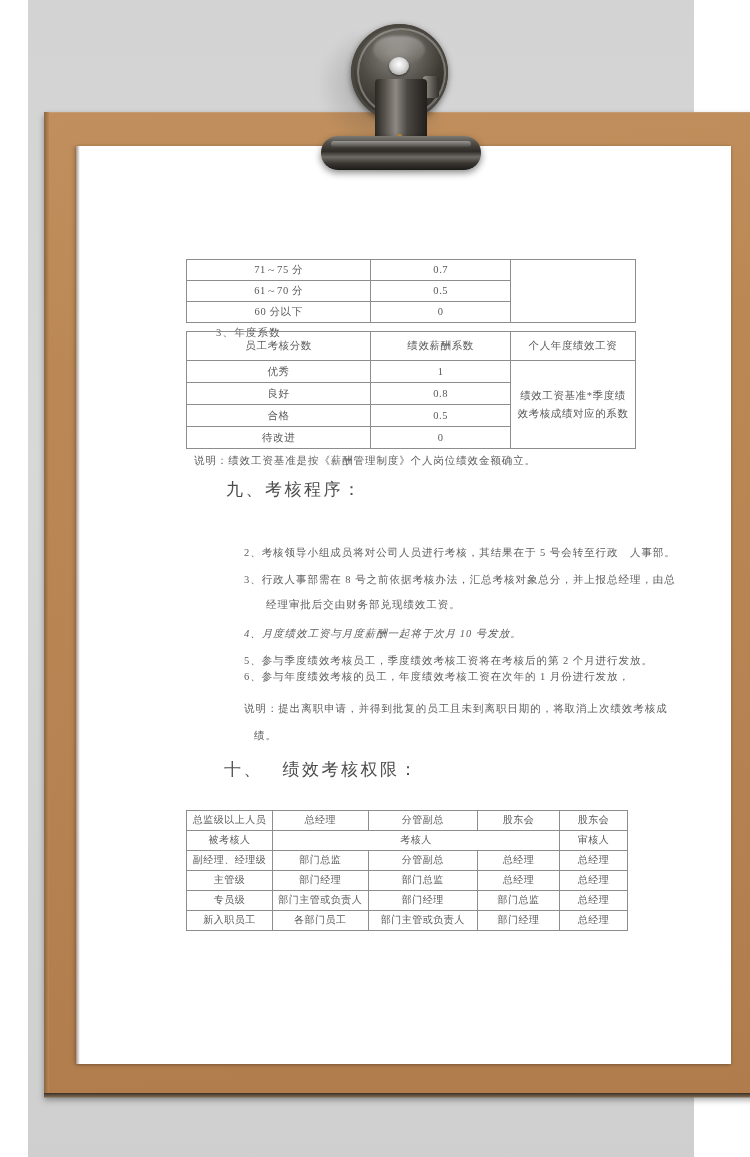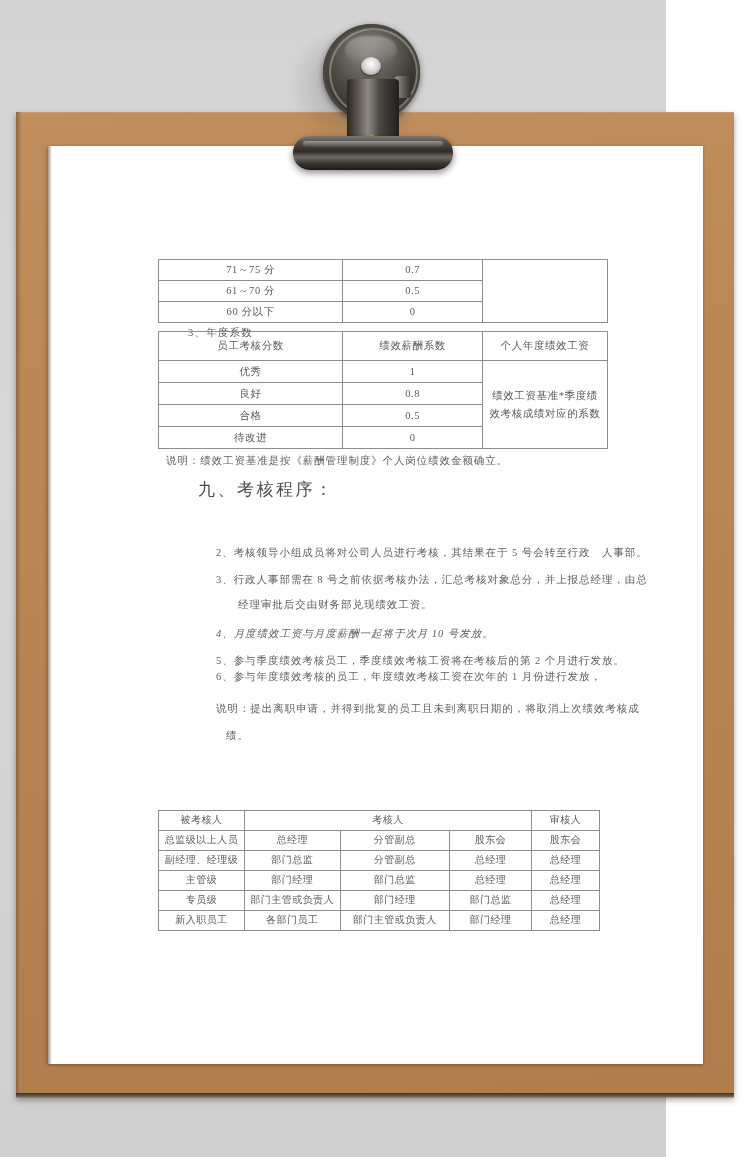--- a/index.html
+++ b/index.html
@@ -13,20 +13,21 @@
     overflow: hidden;
     font-family: "Liberation Serif", "DejaVu Serif", serif;
   }
 
   
   #scene {
     position: relative;
     width: 666px;
     height: 1157px;
     background: linear-gradient(180deg, #d3d3d3 0%, #d8d8d8 40%, #d2d2d2 75%, #cfcfcf 100%);
+    margin-left: 28px;
   }
 
   
   #clipboard {
     position: absolute;
     left: 16px;
     top: 112px;
     width: 718px;
     height: 985px;
     background: linear-gradient(175deg, #c08f5d 0%, #bb8855 25%, #b88352 60%, #b07c4c 100%);
@@ -373,34 +374,35 @@
     <div id="proc-2" class="proc-item">2、考核领导小组成员将对公司人员进行考核，其结果在于 5 号会转至行政　人事部。</div>
     <div id="proc-3" class="proc-item">3、行政人事部需在 8 号之前依据考核办法，汇总考核对象总分，并上报总经理，由总</div>
     <div id="proc-3b" class="proc-item">经理审批后交由财务部兑现绩效工资。</div>
     <div id="proc-4" class="proc-item">4、月度绩效工资与月度薪酬一起将于次月 10 号发放。</div>
     <div id="proc-5" class="proc-item">5、参与季度绩效考核员工，季度绩效考核工资将在考核后的第 2 个月进行发放。</div>
     <div id="proc-6" class="proc-item">6、参与年度绩效考核的员工，年度绩效考核工资在次年的 1 月份进行发放，</div>
 
     <div id="note-resign" class="proc-item">说明：提出离职申请，并得到批复的员工且未到离职日期的，将取消上次绩效考核成</div>
     <div id="note-resign-b" class="proc-item">绩。</div>
 
+    <div id="heading-ten" class="section-heading">十、　绩效考核权限：</div>
 
     <table id="table-authority" class="doc-table">
       <tbody>
-        <tr>
-          <td style="width:86px">被考核人</td>
-          <td colspan="3">考核人</td>
-          <td style="width:68px">审核人</td>
-        </tr>
         <tr>
           <td>总监级以上人员</td>
           <td style="width:96px">总经理</td>
           <td style="width:110px">分管副总</td>
           <td style="width:82px">股东会</td>
           <td>股东会</td>
+        </tr>
+        <tr>
+          <td style="width:86px">被考核人</td>
+          <td colspan="3">考核人</td>
+          <td style="width:68px">审核人</td>
         </tr>
         <tr>
           <td>副经理、经理级</td>
           <td>部门总监</td>
           <td>分管副总</td>
           <td>总经理</td>
           <td>总经理</td>
         </tr>
         <tr>
           <td>主管级</td>

